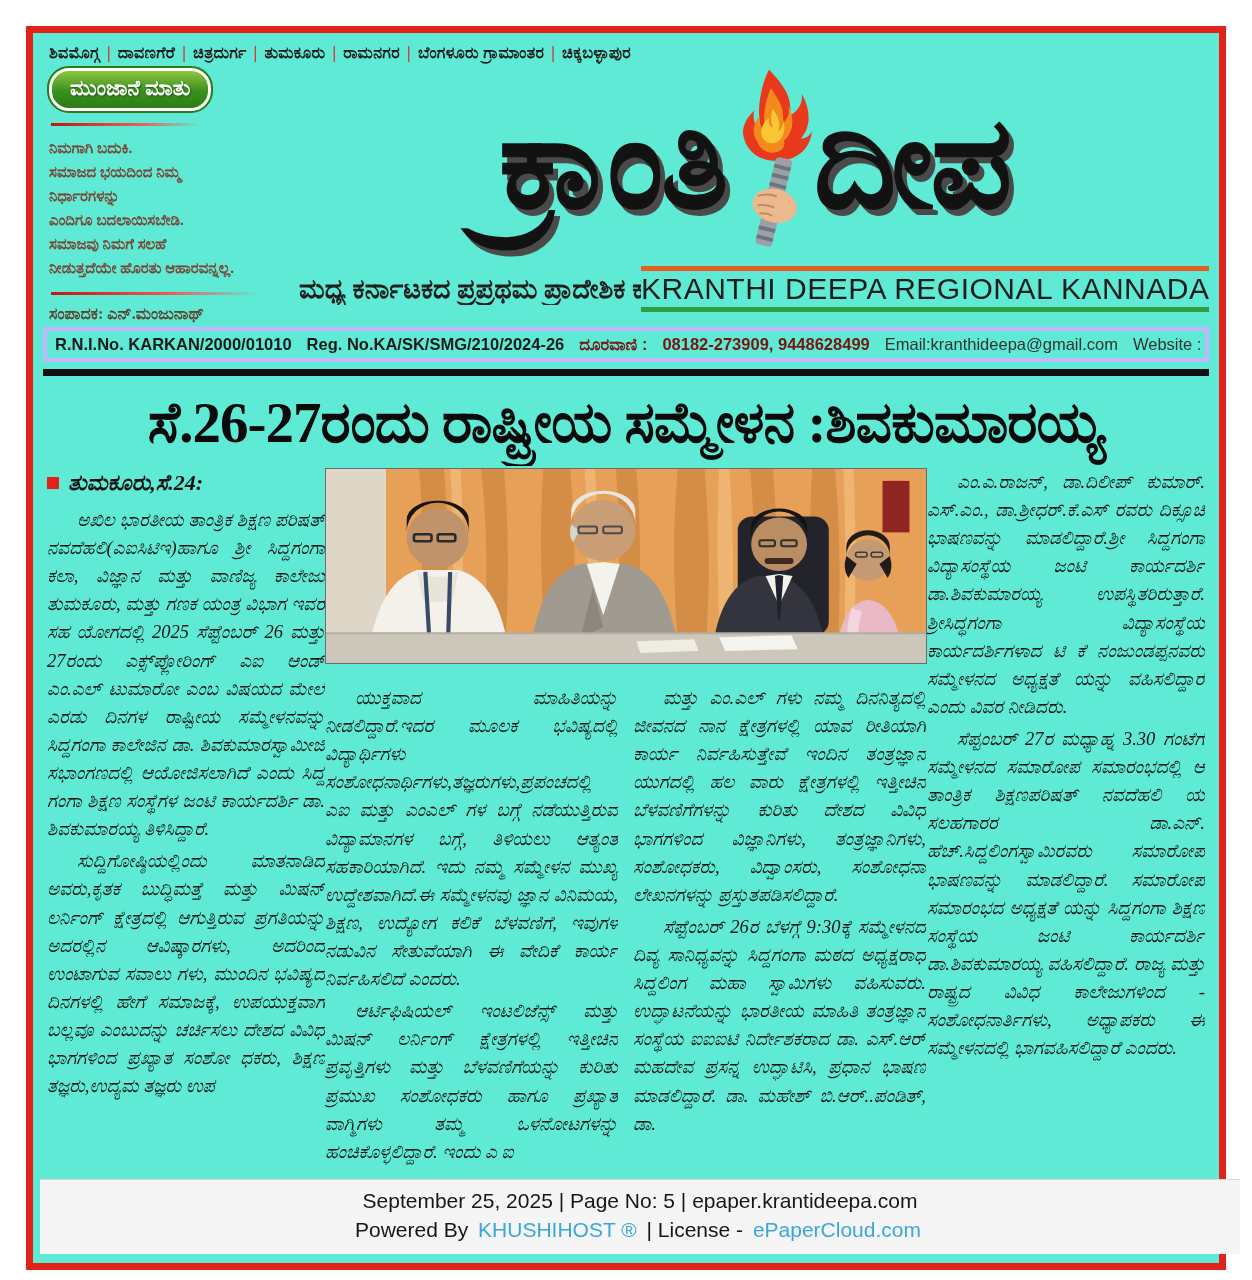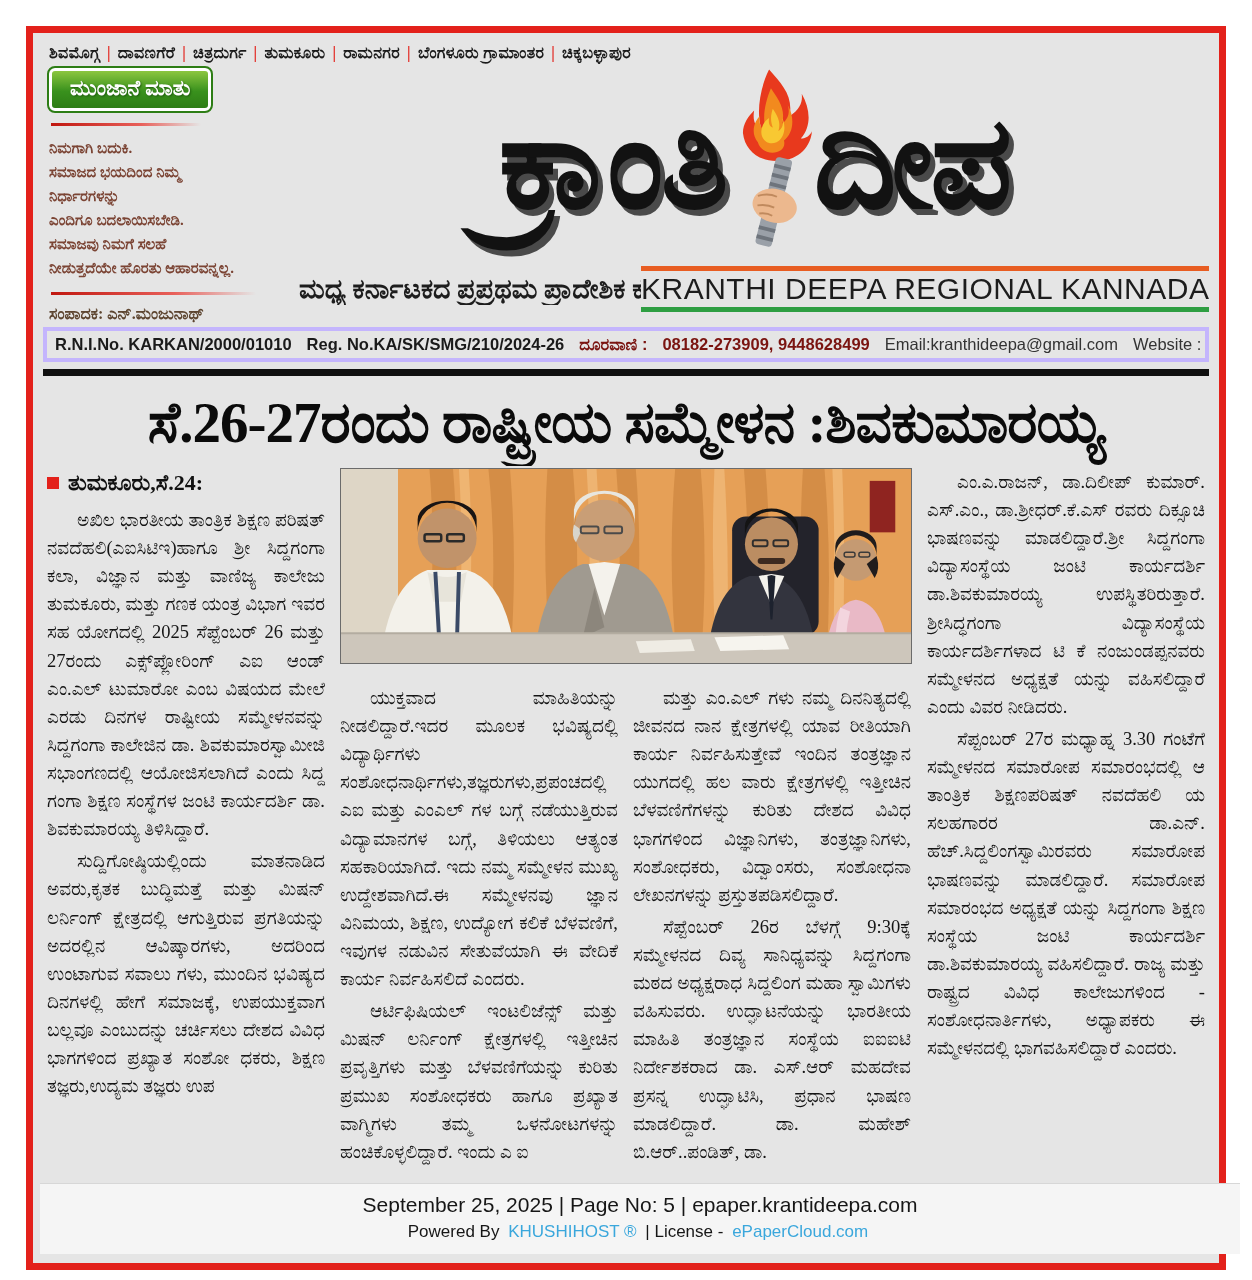--- a/index.html
+++ b/index.html
@@ -3,41 +3,41 @@
 <meta charset="utf-8">
 <style>
   * { box-sizing: border-box; margin: 0; padding: 0; }
   html,body { width:1252px; height:1280px; background:#fff; overflow:hidden; }
   body { font-family:"Liberation Serif","DejaVu Serif",serif; color:#111; }
 
   .page {
     position:absolute; left:26px; top:26px;
     width:1200px; height:1244px;
     border:7px solid #e3211b;
-    background:#e5e5e5;
+    background:#5eead4;
     padding:4px 10px 0 10px;
     overflow:hidden;
   }
 
   
   .cities-bar {
     padding:7px 6px 2px 6px;
     font-size:16px; font-weight:bold; color:#1a1a1a;
     letter-spacing:.3px;
   }
   .city-sep { color:#e3211b; padding:0 7px; font-weight:bold; }
 
   
   .header { display:flex; margin-top:2px; }
   .header-left { width:256px; flex:none; padding:2px 0 0 6px; }
   .badge {
     display:inline-block;
     background:linear-gradient(#8cc63f 0%, #39911d 55%, #2d7d15 100%);
     border:3px solid #fff; outline:2px solid #2d7d15;
-    border-radius:6px; color:#fff; font-weight:bold;
+    border-radius:20px; color:#fff; font-weight:bold;
     font-size:21px; padding:5px 18px 7px 18px;
     text-shadow:1px 1px 2px #1d5a0c;
   }
   .rule-red { height:3px; width:150px; margin:12px 0 10px 2px;
     background:linear-gradient(to right,#c0170f,#e8605a 60%,rgba(255,255,255,0)); }
   .rule-red.wide { width:205px; margin-top:12px; }
   .slogan-line { font-size:15px; font-weight:bold; color:#7b4434; line-height:1.6; }
   .editor-line { margin-top:9px; font-size:16px; font-weight:bold; color:#5d4530; }
 
   .header-right { flex:1; min-width:0; }
@@ -74,21 +74,21 @@
   .black-rule { height:7px; background:#101010; margin:7px 0 0 0; }
 
   
   .headline {
     font-size:57px; font-weight:900; color:#0b0b0b;
     text-align:center; letter-spacing:-1px;
     padding:14px 2px 10px 2px; white-space:nowrap; overflow:hidden;
   }
 
   
-  .article { display:flex; gap:15px; padding:2px 4px 0 4px; height:726px; overflow:hidden; }
+  .article { display:flex; padding:2px 4px 0 4px; height:726px; overflow:hidden;font-style:italic; }
   .col { width:278px; flex:none; overflow:hidden; }
   .col-mid { flex:1; min-width:0; overflow:hidden; }
   .mid-cols { display:flex; gap:15px; margin-top:20px; }
   .mid-cols .col { width:calc(50% - 8px); }
 
   .dateline { display:flex; align-items:center; gap:9px; font-size:22px; font-weight:bold; margin:2px 0 10px 0; }
   .bullet { width:12px; height:12px; background:#e3211b; flex:none; }
 
   .para {
     font-size:18.5px; line-height:1.52; text-align:justify;
@@ -99,21 +99,21 @@
   .photo-frame svg { display:block; width:100%; height:100%; }
 
   
   .footer {
     position:absolute; left:40px; bottom:26px; width:1200px;
     background:#f5f5f5; border-top:1px solid #d7d7d7;
     text-align:center; padding:9px 0 12px 0;
     font-family:"Liberation Sans","DejaVu Sans",sans-serif;
   }
   .footer-line1 { font-size:21px; color:#161616; }
-  .footer-line2 { font-size:17px; color:#161616; margin-top:5px; }
+  .footer-line2 { font-size:21px; color:#161616; margin-top:5px; }
   .footer-link { color:#3aa7dc; text-decoration:none; }
   .pipe-gap { padding:0 4px; }
 </style>
 </head>
 <body>
 
 <div class="page">
 
   <div class="cities-bar">
     <span>ಶಿವಮೊಗ್ಗ</span><span class="city-sep">|</span><span>ದಾವಣಗೆರೆ</span><span class="city-sep">|</span><span>ಚಿತ್ರದುರ್ಗ</span><span class="city-sep">|</span><span>ತುಮಕೂರು</span><span class="city-sep">|</span><span>ರಾಮನಗರ</span><span class="city-sep">|</span><span>ಬೆಂಗಳೂರು ಗ್ರಾಮಾಂತರ</span><span class="city-sep">|</span><span>ಚಿಕ್ಕಬಳ್ಳಾಪುರ</span>

